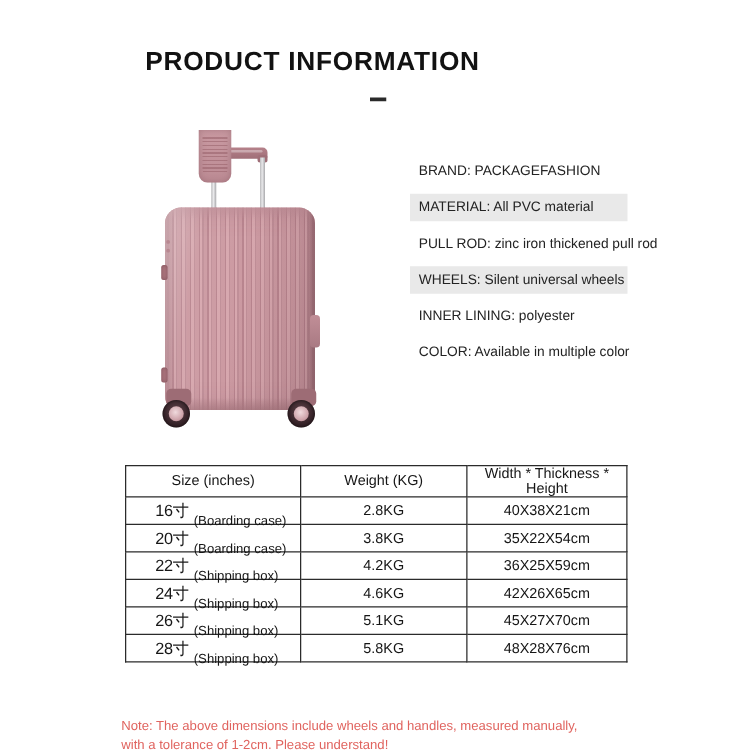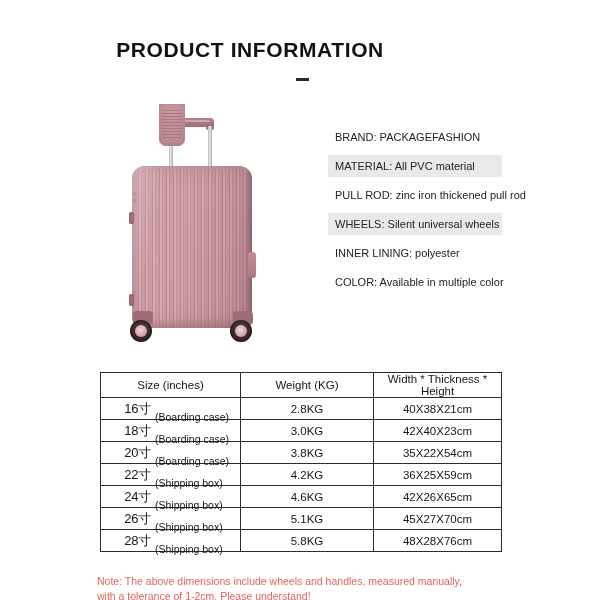--- a/index.html
+++ b/index.html
@@ -375,30 +375,20 @@
           <span class="size-inch">16寸</span>
           <span class="size-kind">(Boarding case)</span>
         </div>
       </td>
       <td>2.8KG</td>
       <td>40X38X21cm</td>
     </tr>
     <tr>
       <td>
         <div class="size-cell">
-          <span class="size-inch">18寸</span>
-          <span class="size-kind">(Boarding case)</span>
-        </div>
-      </td>
-      <td>3.0KG</td>
-      <td>42X40X23cm</td>
-    </tr>
-    <tr>
-      <td>
-        <div class="size-cell">
           <span class="size-inch">20寸</span>
           <span class="size-kind">(Boarding case)</span>
         </div>
       </td>
       <td>3.8KG</td>
       <td>35X22X54cm</td>
     </tr>
     <tr>
       <td>
         <div class="size-cell">

